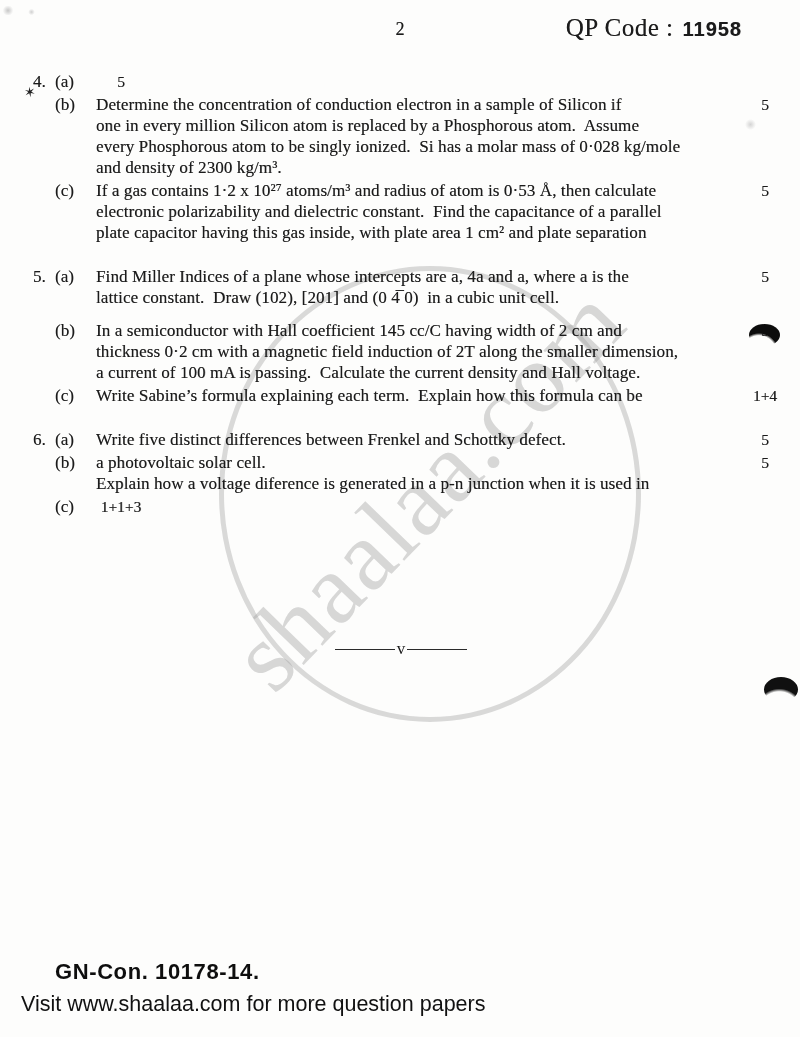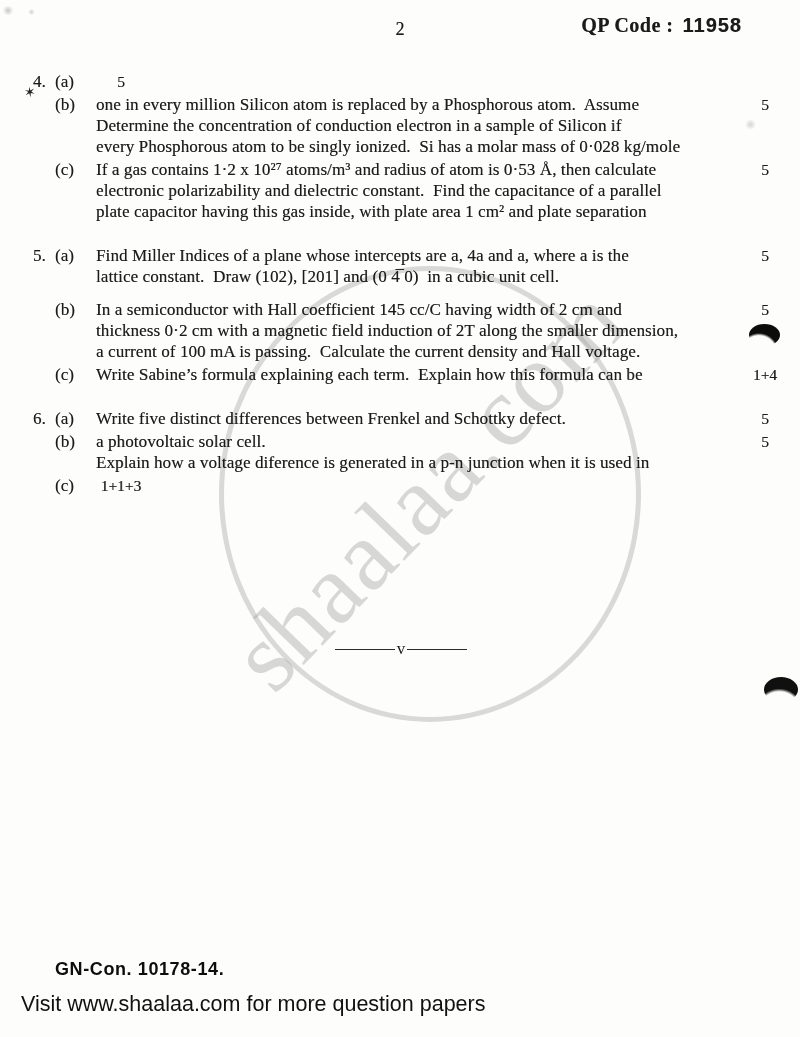--- a/index.html
+++ b/index.html
@@ -12,21 +12,21 @@
   
   .page-num {
     position:absolute; top:19px; left:50%; transform:translateX(-50%);
     font-size:18px; text-shadow:0.3px 0.3px 0.6px rgba(30,30,30,0.55);
   }
   .qp-code {
     position:absolute; top:14px; right:58px;
     display:flex; align-items:baseline; gap:9px;
     text-shadow:0.3px 0.3px 0.6px rgba(30,30,30,0.55);
   }
-  .qp-label { font-size:20px; font-weight:bold; letter-spacing:0.5px; }
+  .qp-label { font-size:25px; font-weight:normal; letter-spacing:0.5px; }
   .qp-value {
     font-family:"Liberation Sans", sans-serif; font-weight:bold;
     font-size:20px; letter-spacing:1px;
   }
 
   
   .wm-circle {
     position:absolute; left:219px; top:266px; width:412px; height:446px;
     border:5px solid rgba(172,172,172,0.45); border-radius:50%; z-index:1;
   }
@@ -56,21 +56,21 @@
     position:absolute; top:642px; left:335px; width:132px; z-index:2;
     display:flex; align-items:center; font-size:17px;
   }
   .sep-line { flex:1; border-top:1.6px solid #2a2a2a; }
   .sep-v { margin:0 2px; line-height:14px; }
 
   
   .footer-code {
     position:absolute; left:55px; top:959px; z-index:2;
     font-family:"Liberation Sans", sans-serif; font-weight:bold;
-    font-size:18px; letter-spacing:0.6px; color:#0e0e0e;
+    font-size:22px; letter-spacing:0.6px; color:#0e0e0e;
   }
   .footer-visit {
     position:absolute; left:21px; top:992px; z-index:3;
     font-family:"Liberation Sans", sans-serif; font-size:21.5px; color:#111;
   }
 
   
   .star-note {
     position:absolute; left:24px; top:84px; z-index:2;
     font-size:14px; color:#222; transform:rotate(-8deg);
@@ -112,23 +112,24 @@
       <div class="question">
         <div class="part">
           <div class="col-num">4.</div>
           <div class="col-letter">(a)</div>
           <div class="col-marks">5</div>
         </div>
         <div class="part">
           <div class="col-num"></div>
           <div class="col-letter">(b)</div>
           <div class="col-text">
+            <div class="line">Determine the concentration of conduction electron in a sample of Silicon if</div>
             <div class="line">one in every million Silicon atom is replaced by a Phosphorous atom.  Assume</div>
-            <div class="line">Determine the concentration of conduction electron in a sample of Silicon if</div>
             <div class="line">every Phosphorous atom to be singly ionized.  Si has a molar mass of 0·028 kg/mole</div>
+            <div class="line">and density of 2300 kg/m³.</div>
           </div>
           <div class="col-marks">5</div>
         </div>
         <div class="part">
           <div class="col-num"></div>
           <div class="col-letter">(c)</div>
           <div class="col-text">
             <div class="line">If a gas contains 1·2 x 10²⁷ atoms/m³ and radius of atom is 0·53 Å, then calculate</div>
             <div class="line">electronic polarizability and dielectric constant.  Find the capacitance of a parallel</div>
             <div class="line">plate capacitor having this gas inside, with plate area 1 cm² and plate separation</div>

